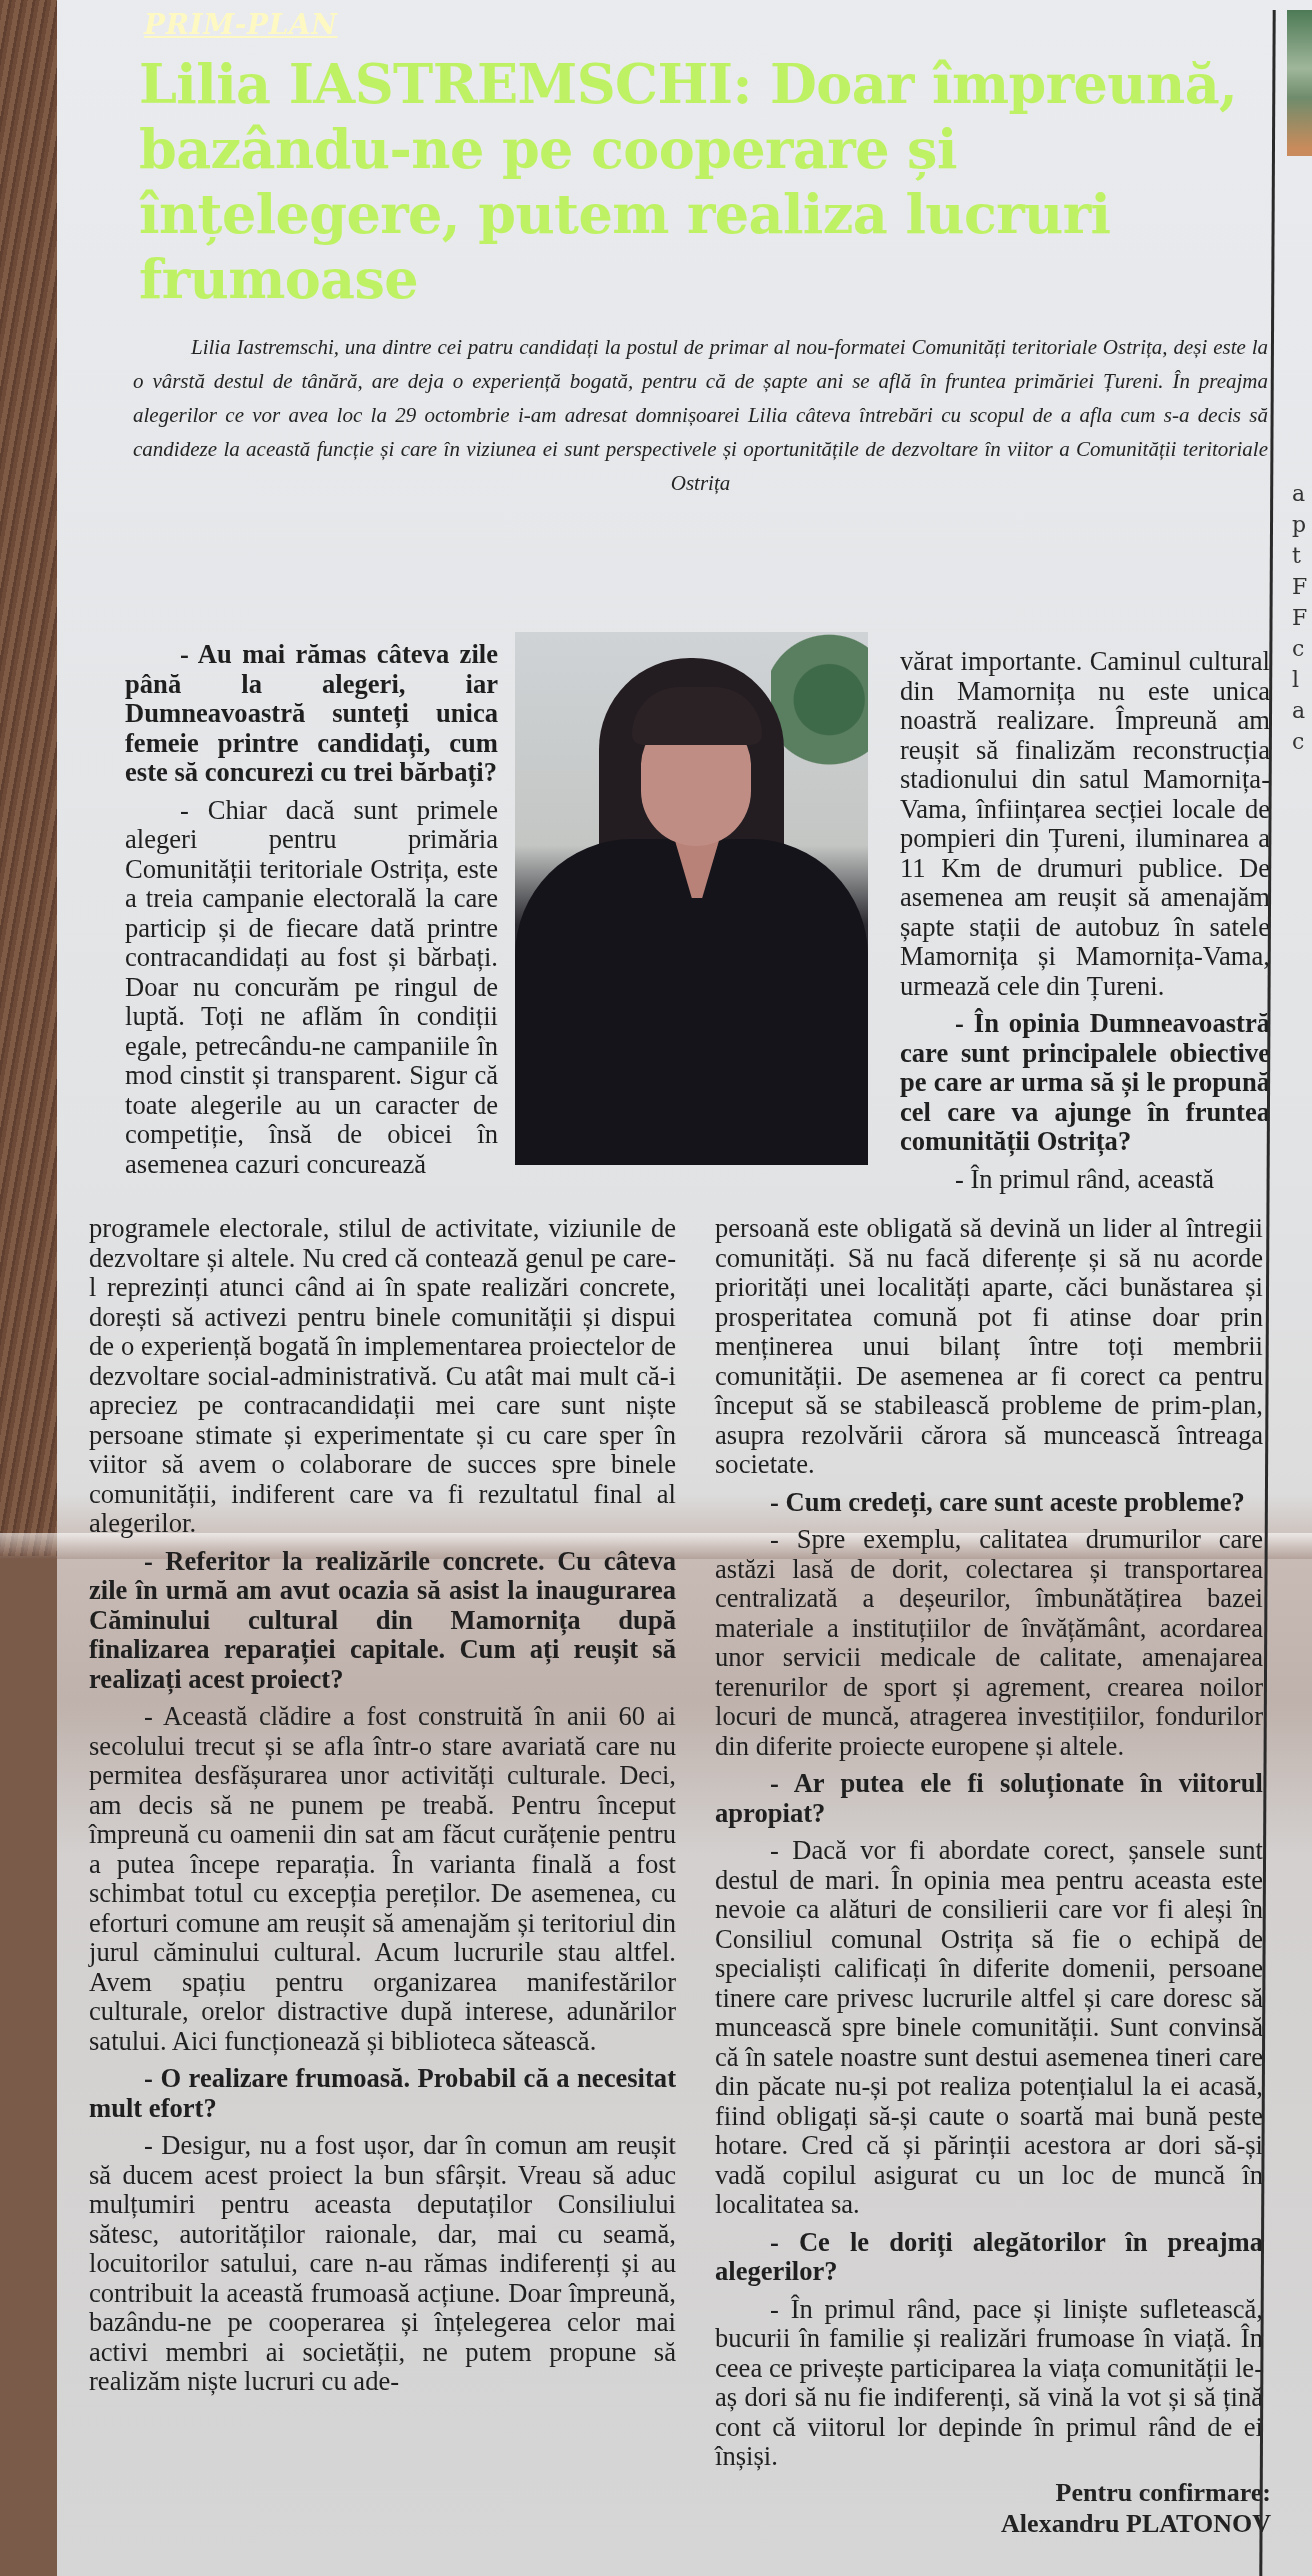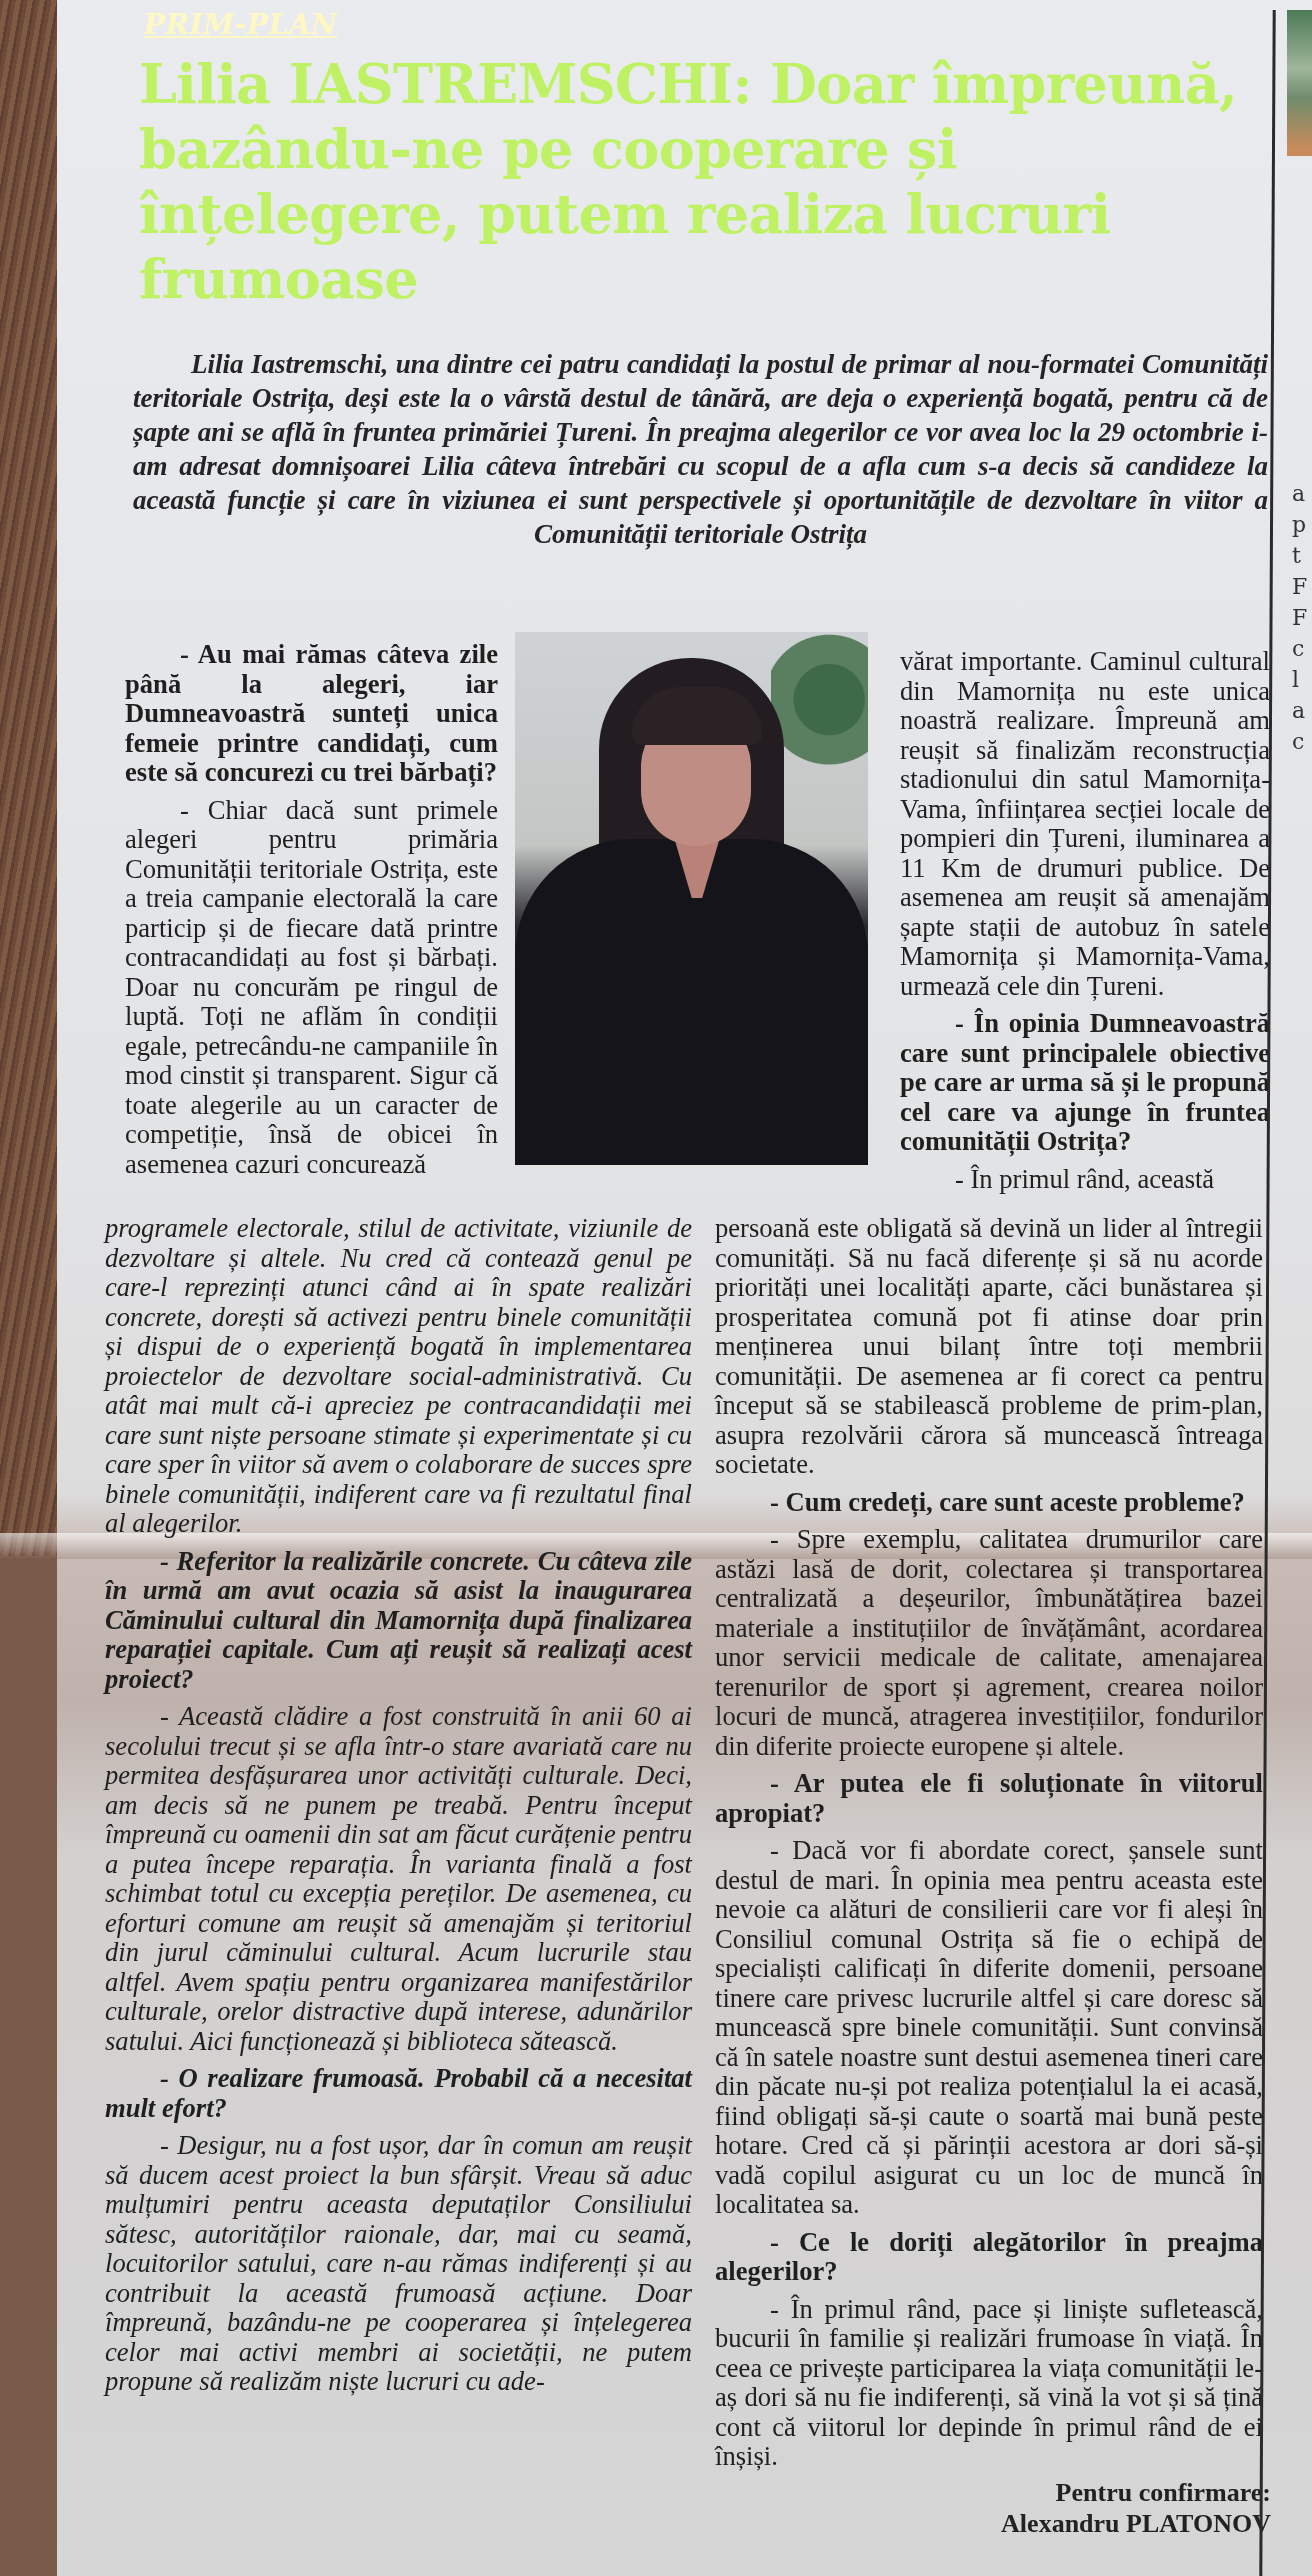--- a/index.html
+++ b/index.html
@@ -6,26 +6,26 @@
   body{width:1313px;height:2576px;position:relative;overflow:hidden;background:#7a5a48;font-family:"DejaVu Serif",serif;color:#1e1e1e;}
   .wood{position:absolute;left:0;top:0;width:65px;height:1556px;background:repeating-linear-gradient(100deg,#6d4a38 0 3.9px,#7f5b46 3.9px 9px,#5f3f30 9px 11.7px);}
   .page{position:absolute;left:57px;top:0;width:1256px;height:2576px;background:linear-gradient(180deg,#e9ebee 0%,#e2e3e5 45%,#dcdcdc 58%,#c9bcb6 60%,#bfb1ab 66%,#d3d0cf 72%,#d6d6d6 100%);}
   .fold{position:absolute;left:0;top:1533px;width:1313px;height:26px;background:linear-gradient(180deg,rgba(255,255,255,.6),rgba(120,90,80,.25));}
   .rule{position:absolute;left:1266px;top:9.7px;width:3.2px;height:2566px;background:#2a2a2a;transform:skewX(-0.3deg);}
   .neighbor-photo{position:absolute;left:1287px;top:9.7px;width:26px;height:146px;background:linear-gradient(180deg,#4d7a55 0%,#9fb69a 40%,#6f8c6c 60%,#c98b5b 95%);}
   .neighbor-text{position:absolute;left:1292px;top:480px;width:21.4px;font-size:22px;line-height:28.5px;color:#333;}
   .neighbor-text span{display:block;height:31px;overflow:hidden;}
   .section{position:absolute;left:144px;top:0;font-family:"DejaVu Serif",serif;font-style:italic;font-weight:bold;font-size:28px;color:#fef9c3;text-decoration:underline;letter-spacing:0.6px;margin-top:8px;}
   .headline{position:absolute;left:139px;top:52px;width:1102px;font-family:"DejaVu Serif",serif;font-weight:bold;font-size:54px;line-height:65px;color:#bef264;letter-spacing:-0.6px;}
-  .lead{position:absolute;left:133px;top:347px;width:1135px;font-family:"Liberation Serif",serif;font-style:italic;font-weight:bold;font-size:27px;line-height:34px;text-align:justify;text-align-last:center;color:#242424;text-indent:58px;}
+  .lead{position:absolute;left:133px;top:330px;width:1135px;font-family:"Liberation Serif",serif;font-style:italic;font-weight:normal;font-size:21px;line-height:34px;text-align:justify;text-align-last:center;color:#242424;text-indent:58px;}
   .col{position:absolute;font-family:"Liberation Serif",serif;font-size:26.6px;line-height:29.5px;text-align:justify;color:#1f1f1f;}
   .col p{margin:8px;text-indent:55px;}
   .col p.q{font-weight:bold;}
   .colA{left:117px;top:632px;width:389px;}
-  .colA2{left:97px;top:1206px;width:603px;font-style:italic;}
+  .colA2{left:81px;top:1206px;width:603px;}
   .colB{left:892px;top:639px;width:386px;}
   .colC{left:707px;top:1206px;width:564px;}
   .photo{position:absolute;left:515px;top:632px;width:353px;height:533px;background:linear-gradient(180deg,#cfd3d6 0%,#c4c6c4 40%,#2a2a30 55%,#141418 100%);overflow:hidden;}
   .photo .plant{position:absolute;right:0;top:0;width:97px;height:169px;background:radial-gradient(circle at 60% 40%,#3f6a4a 0 30%,#5a7e60 31% 55%,rgba(0,0,0,0) 56%);}
   .photo .hair{position:absolute;left:84px;top:26px;width:185px;height:272px;border-radius:91px 91px 26px 26px;background:#231c20;}
   .photo .face{position:absolute;left:126px;top:84px;width:110px;height:130px;border-radius:52px 52px 58px 58px;background:#c08d84;}
   .photo .bangs{position:absolute;left:117px;top:55px;width:130px;height:58px;border-radius:58px 58px 13px 13px;background:#2b2226;}
   .photo .body{position:absolute;left:0;top:207px;width:353px;height:325px;border-radius:117px 117px 0 0;background:#15141a;}
   .photo .neck{position:absolute;left:156px;top:195px;width:52px;height:71px;background:#b98279;clip-path:polygon(0 0,100% 0,60% 100%,40% 100%);}
   .byline{position:absolute;right:42px;top:2477px;text-align:right;font-family:"Liberation Serif",serif;font-weight:bold;font-size:26px;line-height:31px;color:#222;}

